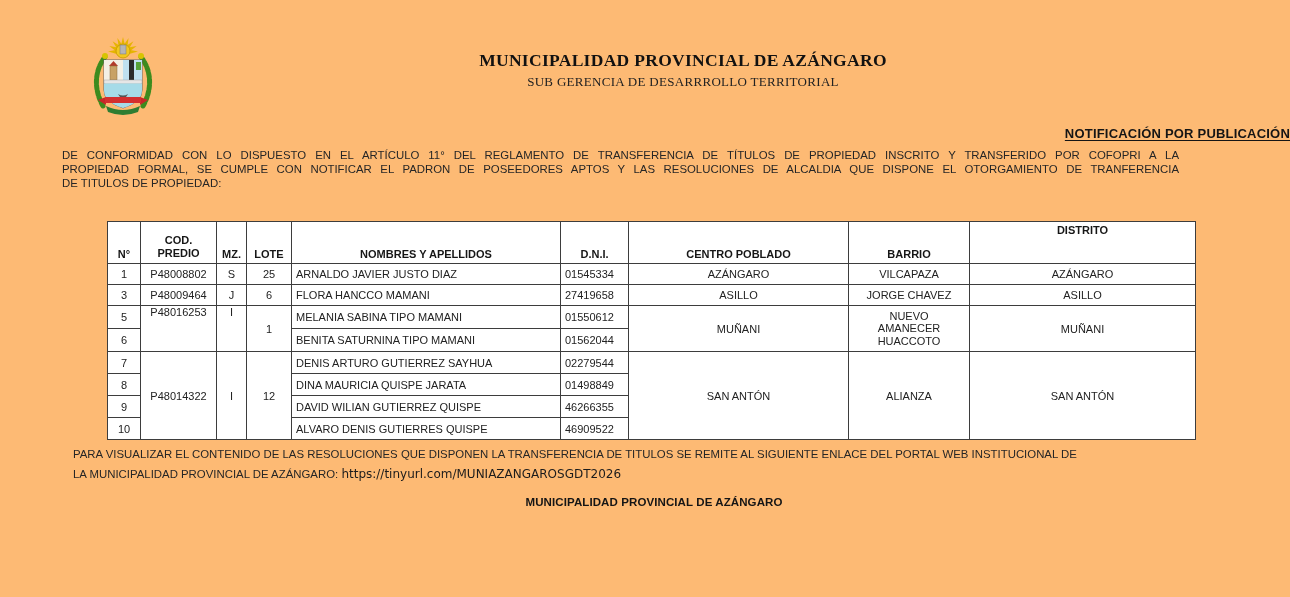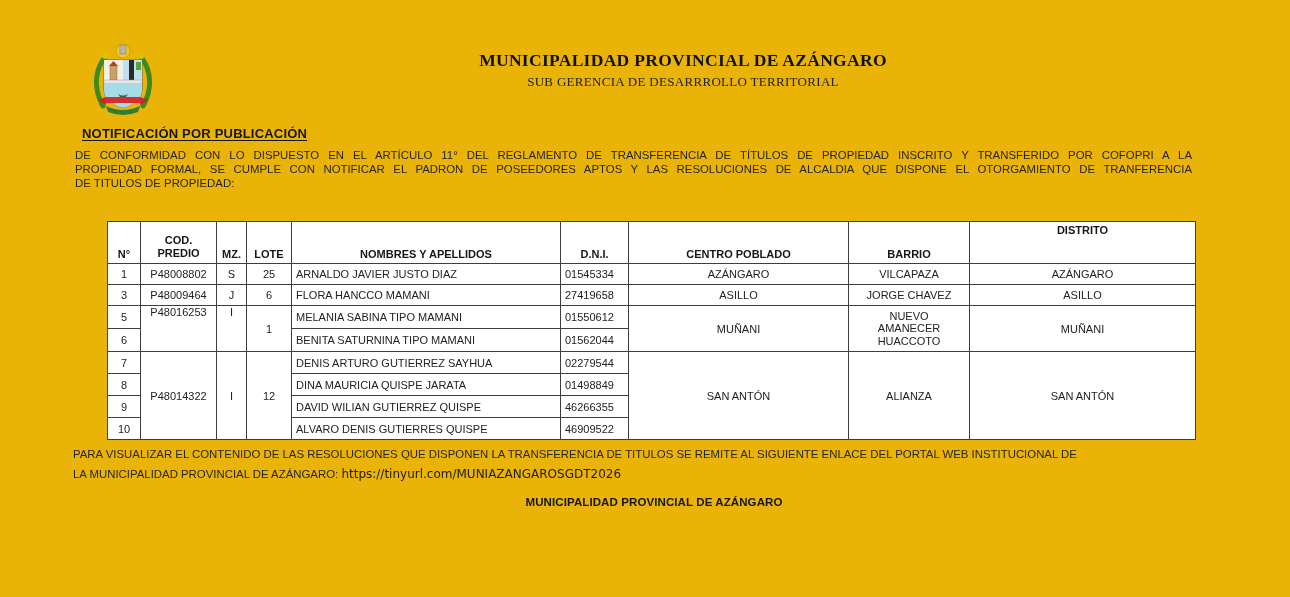--- a/index.html
+++ b/index.html
@@ -1,41 +1,41 @@
 <!DOCTYPE html>
 <html><head>
 <meta charset="utf-8">
 <style>
   html,body{margin:0;padding:0;background:#fff;}
   .page{
     position:relative;
     width:1290px;height:597px;
-    background:#eab308;
+    background:#fdba74;
     font-family:"Liberation Sans",sans-serif;
     color:#1c1c1c;
     overflow:hidden;
   }
   
   .logo{position:absolute;left:90px;top:36px;width:66px;height:84px;}
   .title-block{position:absolute;left:76px;top:50px;width:1214px;text-align:center;}
   .title-block h1{
     margin:0;font-family:"Liberation Serif",serif;font-weight:bold;
     font-size:17.5px;letter-spacing:.3px;color:#111;
   }
   .title-block h2{
     margin:3px 0 0 0;font-family:"Liberation Serif",serif;font-weight:normal;
     font-size:13px;letter-spacing:.3px;color:#222;
   }
   .notice-heading{
-    position:absolute;left:82px;top:126px;width:1208px;text-align:left;
+    position:absolute;left:82px;top:126px;width:1208px;text-align:right;
     font-size:13px;font-weight:bold;letter-spacing:.2px;
     text-decoration:underline;text-underline-offset:2px;color:#151515;
   }
   
-  .notice-body{position:absolute;left:75px;top:148px;width:1117px;font-size:11.4px;line-height:14px;color:#262626;}
+  .notice-body{position:absolute;left:62px;top:148px;width:1117px;font-size:11.4px;line-height:14px;color:#262626;}
   .notice-body .just{text-align:justify;text-align-last:justify;}
   
   .tbl-wrap{position:absolute;left:107px;top:221px;}
   table.padron{border-collapse:collapse;table-layout:fixed;width:1088px;background:#fff;}
   table.padron th,table.padron td{
     border:1px solid #3d3d3d;font-size:11px;padding:0 4px;color:#222;
     overflow:hidden;
   }
   table.padron th{font-weight:bold;text-align:center;vertical-align:bottom;padding-bottom:3px;color:#161616;}
   table.padron th.va-top{vertical-align:top;padding-top:2px;}

